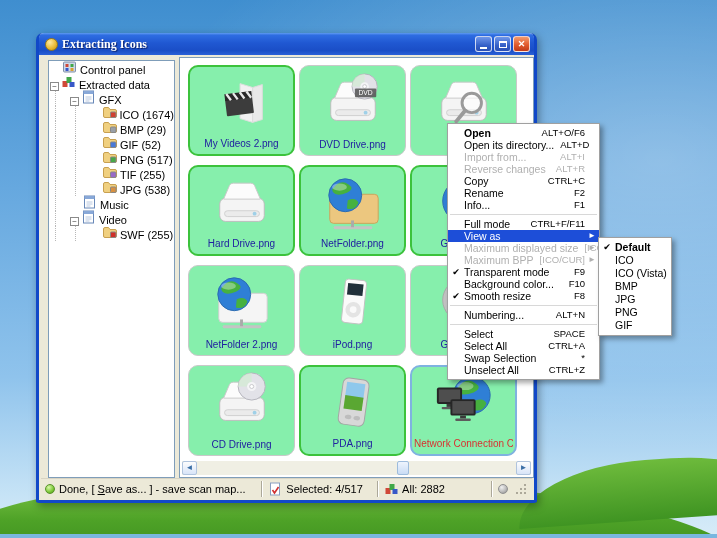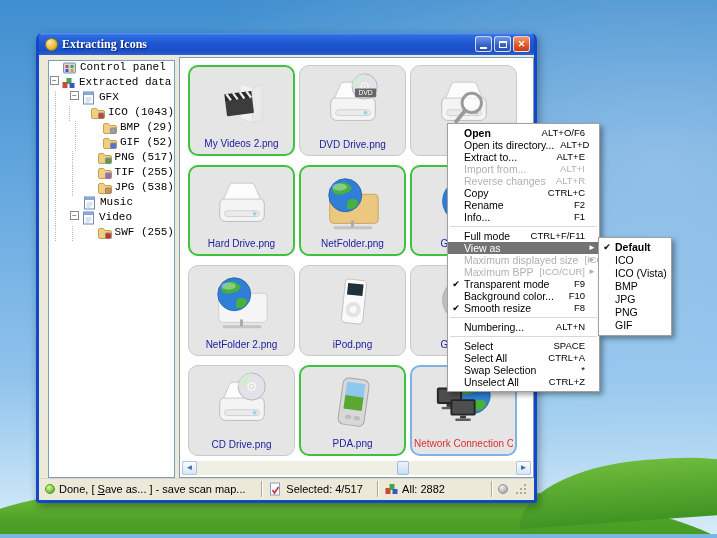--- a/index.html
+++ b/index.html
@@ -27,33 +27,33 @@
   .tb-btn { width:17px; height:16px; border-radius:3px; border:1px solid rgba(255,255,255,0.75);
             display:flex; align-items:center; justify-content:center; color:#fff; font-size:9px; font-weight:bold;
             background: linear-gradient(180deg,#6f97ea,#3560c8 60%,#2a50b4); }
   .tb-btn.close { background: linear-gradient(180deg,#f29a6e,#e25b2d 55%,#c03a18); }
   .tb-btn .min-glyph { width:7px; height:2px; background:#fff; margin-top:8px; }
   .tb-btn .max-glyph { width:8px; height:7px; border:1px solid #fff; border-top:2px solid #fff; }
 
   
   .tree-panel { position:absolute; left:9px; top:27px; width:127px; height:418px; background:#fff;
                 border:1px solid #7f9db9; overflow:hidden; font-size:11px; }
-  .tree-row { display:flex; align-items:flex-start; height:15px; white-space:nowrap; cursor:default;font-family:Liberation Mono, monospace; }
+  .tree-row { display:flex; align-items:flex-end; height:15px; white-space:nowrap; cursor:default; }
   .tree-indent { display:inline-block; width:14px; height:15px; border-left:1px dotted #b8b8b8; margin-left:6px; }
   .expander { width:9px; height:9px; border:1px solid #8a8a8a; background:#fff; display:inline-flex; align-items:center;
               justify-content:center; font-size:8px; line-height:7px; color:#444; margin:0 2px 0 1px; flex:0 0 auto; }
   .tree-spacer { width:13px; flex:0 0 auto; }
   .tree-ico { width:15px; height:14px; margin-right:3px; flex:0 0 auto; }
   .tree-label { color:#000; }
 
   .grid-panel { position:absolute; left:140px; top:24px; width:355px; height:421px; background:#fff;
                 border:1px solid #7f9db9; }
   .grid { position:absolute; left:8px; top:7px; display:grid; grid-template-columns:repeat(3,107px);
           grid-auto-rows:91px; column-gap:4px; row-gap:9px; }
-  .cell { border:1px solid #c9c9c9; border-radius:10px; position:relative; background:#e5e5e5; }
+  .cell { border:1px solid #c9c9c9; border-radius:10px; position:relative; background:#86efac; }
   .cell.selected { border:2px solid #3cc23c; }
   .cell.focused  { border:2px solid #7fb2e0; }
   .cell .thumb { position:absolute; left:50%; top:5px; transform:translateX(-50%); }
   .cell .cap { position:absolute; left:2px; right:2px; bottom:5px; text-align:center; font-size:10px; color:#2020a0;
                white-space:nowrap; overflow:hidden; }
   .cell.focused .cap { color:#d93030; }
 
   .hscroll { position:absolute; left:2px; right:2px; bottom:2px; height:14px; background:#f0efe4; display:flex; }
   .sb-btn { width:15px; height:14px; background:linear-gradient(180deg,#fdfdfd,#d8e4f8); border:1px solid #b0c4de;
             border-radius:2px; color:#3a6ea5; font-size:8px; line-height:12px; text-align:center; }
@@ -78,21 +78,21 @@
           padding:3px 0; z-index:50; font-size:10.5px; }
   .ctx { left:447px; top:123px; width:153px; }
   .sub { left:598px; top:237px; width:74px; z-index:60; font-size:10.5px; }
   .mi { height:12px; line-height:12px; display:flex; position:relative; padding:0 14px 0 0; cursor:default; }
   .mi .chk { width:16px; text-align:center; font-size:9px; flex:0 0 auto; }
   .mi .lbl { flex:1; white-space:nowrap; }
   .mi .sc  { font-size:9.5px; white-space:nowrap; padding-left:6px; }
   .mi .arrow { position:absolute; right:3px; font-size:8px; }
   .mi.bold .lbl { font-weight:bold; }
   .mi.disabled { color:#b0b0b0; }
-  .mi.hl { background:#737373; color:#fff; }
+  .mi.hl { background:#1d4ed8; color:#fff; }
   .msep { height:1px; background:#d8d8d8; margin:3px 2px; }
   .sub .mi { height:13px; line-height:13px; }
 </style>
 </head>
 <body>
 
 <div class="sky-glow"></div>
 <div class="grass"></div>
 <div class="hill"></div>
 <div class="bottom-strip"></div>
@@ -144,21 +144,21 @@
         <span class="tree-label">GFX</span>
       </div>
       <div class="tree-row">
         <span class="tree-indent"></span>
         <span class="tree-indent"></span>
         <span class="tree-spacer"></span>
         <span><svg class="tree-ico" viewBox="0 0 14 14">
             <path d="M1 4 q0-1.5 1.5-1.5 h3.5 l1.5 2 h5 q1.5 0 1.5 1.5 v5 q0 1.5-1.5 1.5 H2.5 Q1 12.5 1 11 Z" fill="#f0d080" stroke="#c8a050"></path>
             <rect x="8" y="7" width="5.5" height="5.5" rx="1" fill="#d04030" stroke="#888"></rect>
           </svg></span>
-        <span class="tree-label">ICO (1043)</span>
+        <span class="tree-label">ICO (1674)</span>
       </div>
       <div class="tree-row">
         <span class="tree-indent"></span>
         <span class="tree-indent"></span>
         <span class="tree-spacer"></span>
         <span><svg class="tree-ico" viewBox="0 0 14 14">
             <path d="M1 4 q0-1.5 1.5-1.5 h3.5 l1.5 2 h5 q1.5 0 1.5 1.5 v5 q0 1.5-1.5 1.5 H2.5 Q1 12.5 1 11 Z" fill="#f0d080" stroke="#c8a050"></path>
             <rect x="8" y="7" width="5.5" height="5.5" rx="1" fill="#9aa0a8" stroke="#888"></rect>
           </svg></span>
         <span class="tree-label">BMP (29)</span>
@@ -429,25 +429,20 @@
     <div class="mi bold">
       <span class="chk"></span>
       <span class="lbl">Open</span>
       <span class="sc">ALT+O/F6</span>
     </div>
     <div class="mi">
       <span class="chk"></span>
       <span class="lbl">Open its directory...</span>
       <span class="sc">ALT+D</span>
     </div>
-    <div class="mi">
-      <span class="chk"></span>
-      <span class="lbl">Extract to...</span>
-      <span class="sc">ALT+E</span>
-    </div>
     <div class="mi disabled">
       <span class="chk"></span>
       <span class="lbl">Import from...</span>
       <span class="sc">ALT+I</span>
     </div>
     <div class="mi disabled">
       <span class="chk"></span>
       <span class="lbl">Reverse changes</span>
       <span class="sc">ALT+R</span>
     </div>

